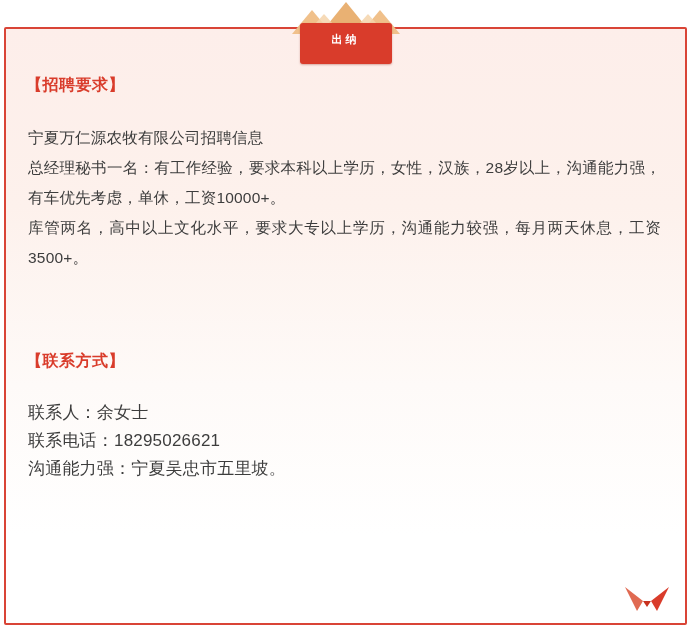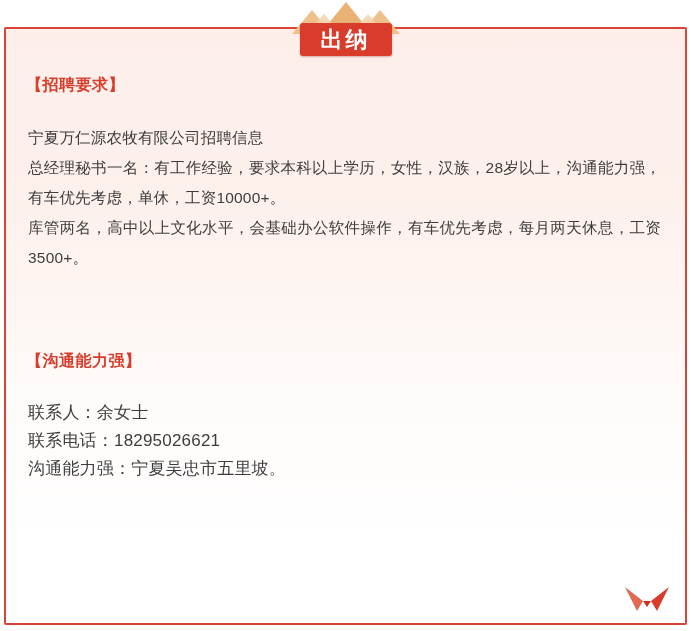--- a/index.html
+++ b/index.html
@@ -48,25 +48,25 @@
     transform: translateX(-50%);
     width: 120px;
     height: 34px;
   }
   .badge {
     position: absolute;
     left: 50%;
     top: 23px;
     transform: translateX(-50%);
     min-width: 92px;
-    height: 33px;
+    height: 41px;
     line-height: 33px;
     background: #d93c2b;
     color: #ffffff;
-    font-size: 22px;
+    font-size: 11px;
     font-weight: bold;
     letter-spacing: 3px;
     text-align: center;
     padding: 0 16px;
     box-sizing: border-box;
     border-radius: 3px;
     box-shadow: 0 1px 2px rgba(150,40,25,0.35);
   }
   .content {
     position: absolute;
@@ -122,24 +122,24 @@
 <div class="page">
 
   <div class="frame">
     <div class="content">
 
       <div class="section-title">【招聘要求】</div>
 
       <div class="body-block">
         <p class="para">宁夏万仁源农牧有限公司招聘信息</p>
         <p class="para">总经理秘书一名：有工作经验，要求本科以上学历，女性，汉族，28岁以上，沟通能力强，有车优先考虑，单休，工资10000+。</p>
-        <p class="para">库管两名，高中以上文化水平，会基础办公软件操作，有车优先考虑，每月两天休息，工资3500+。</p>
+        <p class="para">库管两名，高中以上文化水平，要求大专以上学历，沟通能力较强，每月两天休息，工资3500+。</p>
       </div>
 
-      <div class="section-title contact-title">【沟通能力强】</div>
+      <div class="section-title contact-title">【联系方式】</div>
 
       <div class="body-block">
         <p class="contact-line">联系人：余女士</p>
         <p class="contact-line">联系电话：18295026621</p>
         <p class="contact-line">沟通能力强：宁夏吴忠市五里坡。</p>
       </div>
 
     </div>
 
     <svg class="ribbon" viewBox="0 0 48 30" xmlns="http://www.w3.org/2000/svg">

